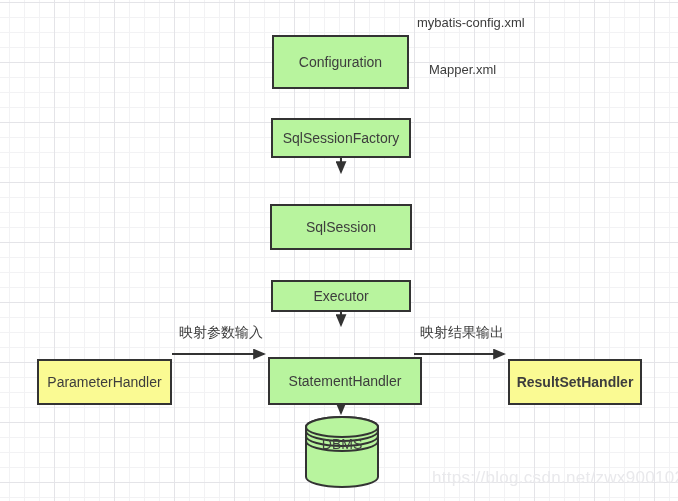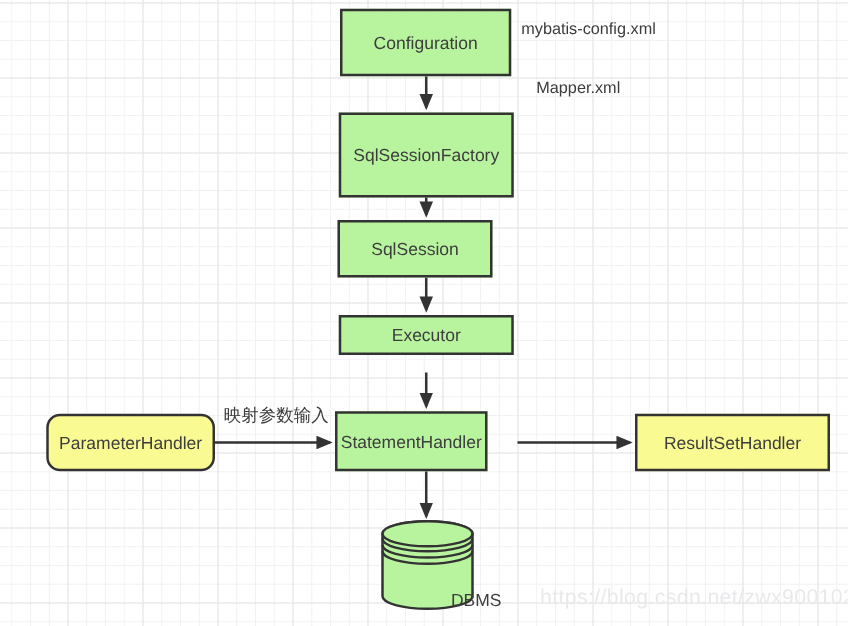--- a/index.html
+++ b/index.html
@@ -22,43 +22,44 @@
 
   svg.overlay { position:absolute; left:0; top:0; width:678px; height:501px; pointer-events:none; }
 
   .node {
     position:absolute;
     box-sizing:border-box;
     border:2px solid #333333;
     display:flex; align-items:center; justify-content:center;
     font-size:14px; color:#3d3d3d;
     white-space:nowrap;
+    margin-top:28px;
   }
   .green  { background:#b8f49e; }
   .yellow { background:#fafa93; }
 
   #n-config { left:272px; top:7px;   width:137px; height:54px; }
-  #n-ssf    { left:271px; top:90px;  width:140px; height:68px; }
-  #n-ss     { left:270px; top:176px; width:124px; height:46px; }
+  #n-ssf    { left:271px; top:90px;  width:140px; height:40px; }
+  #n-ss     { left:270px; top:176px; width:142px; height:46px; }
   #n-exec   { left:271px; top:252px; width:140px; height:32px; }
-  #n-sh     { left:268px; top:329px; width:122px; height:48px; }
-  #n-ph     { left:37px;  top:331px; width:135px; height:46px;border-radius:11px; }
-  #n-rsh    { left:508px; top:331px; width:156px; height:46px; }
+  #n-sh     { left:268px; top:329px; width:154px; height:48px; }
+  #n-ph     { left:37px;  top:331px; width:135px; height:46px; }
+  #n-rsh    { left:508px; top:331px; width:134px; height:46px;font-weight:bold; }
 
   .annot { position:absolute; font-size:13px; color:#3c3c3c; white-space:nowrap; }
   #a-config { left:417px; top:15px; }
   #a-mapper { left:429px; top:46px;margin-top:16px; }
 
   .edge-label { position:absolute; font-size:14px; color:#3c3c3c; white-space:nowrap; }
   #a-param  { left:179px; top:324px; }
   #a-result { left:420px; top:324px; }
 
   #a-dbms {
-    position:absolute; left:306px; top:472px; width:72px;
-    text-align:center; font-size:14px; color:#3d3d3d;padding-left:39px;
+    position:absolute; left:306px; top:436px; width:72px;
+    text-align:center; font-size:14px; color:#3d3d3d;
   }
 
   .watermark {
     position:absolute; left:432px; top:468px;
     font-size:17px; color:#e9e9ec; letter-spacing:0.3px;
     white-space:nowrap;
   }
 </style>
 </head>
 <body>
@@ -111,16 +112,17 @@
   <div class="node green" id="n-sh">StatementHandler</div>
   <div class="node yellow" id="n-ph">ParameterHandler</div>
   <div class="node yellow" id="n-rsh">ResultSetHandler</div>
 
   <div id="a-dbms">DBMS</div>
 
   <div class="annot" id="a-config">mybatis-config.xml</div>
   <div class="annot" id="a-mapper">Mapper.xml</div>
 
   <div class="edge-label" id="a-param">映射参数输入</div>
+  <div class="edge-label" id="a-result">映射结果输出</div>
 
   <div class="watermark">https://blog.csdn.net/zwx900102</div>
 
 </div>
 
 </body></html>

